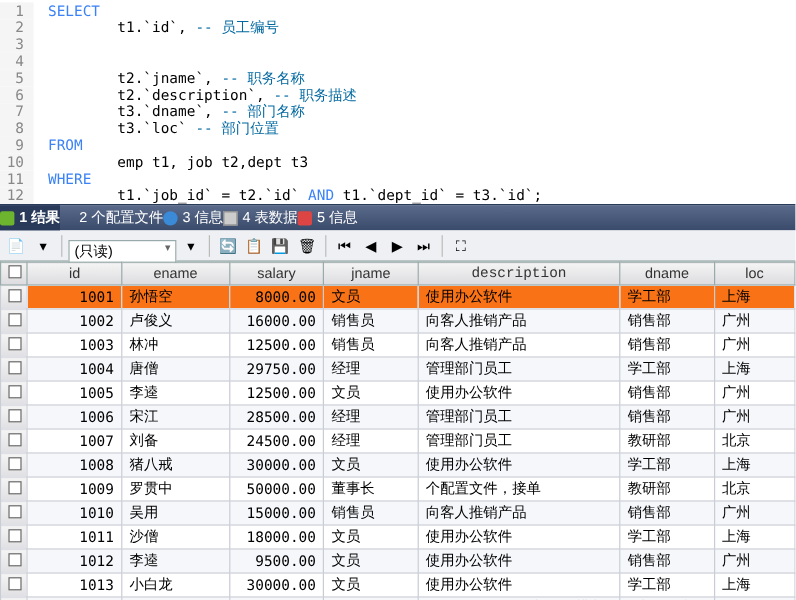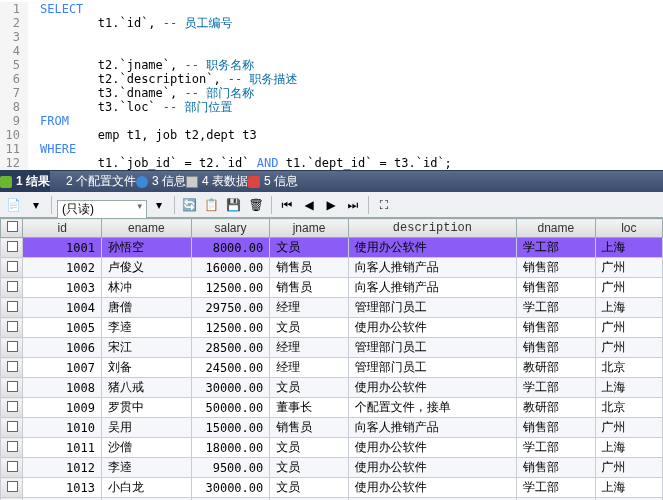--- a/index.html
+++ b/index.html
@@ -27,21 +27,21 @@
 .sep { width: 1px; height: 18px; background: #bbb; margin: 0 3px; }
 .grid-wrap { position: relative; }
 .grid { border-collapse: collapse; width: 100%; table-layout: fixed; }
 .grid th { background: linear-gradient(#f4f4f4,#dcdce0); border: 1px solid #9aa; padding: 2px 6px; text-align: center; font-weight: normal; color: #333; height: 18px; font-size: 12px; }
 .grid th.cb { width: 20px; }
 .grid td { border: 1px solid #c8ccd4; padding: 1px 6px; height: 17px; font-size: 12px; white-space: nowrap; overflow: hidden; }
 .grid td.cb { background: linear-gradient(#f4f4f4,#e0e0e4); text-align: center; width: 20px; }
 .grid td.num { text-align: right; font-family: Consolas, monospace; }
 .grid tbody tr:nth-child(odd) td:not(.cb) { background: #fff; }
 .grid tbody tr:nth-child(even) td:not(.cb) { background: #f5f7fa; }
-.grid tbody tr.sel td:not(.cb) { background: #8b5cf6; }
+.grid tbody tr.sel td:not(.cb) { background: #f97316; }
 .cb-box { width: 11px; height: 11px; border: 1px solid #666; background: #fff; display: inline-block; }
 .col-id { width: 70px; }
 .col-ename { width: 80px; }
 .col-salary { width: 70px; }
 .col-jname { width: 70px; }
 .col-desc { width: 150px; font-family: Liberation Mono, monospace; }
 .col-dname { width: 70px; }
 .col-loc { width: 60px; }
 .watermark { position: absolute; right: 8px; bottom: 6px; color: rgba(120,120,120,0.35); font-size: 13px; pointer-events: none; letter-spacing: 0.3px; }
 </style>

